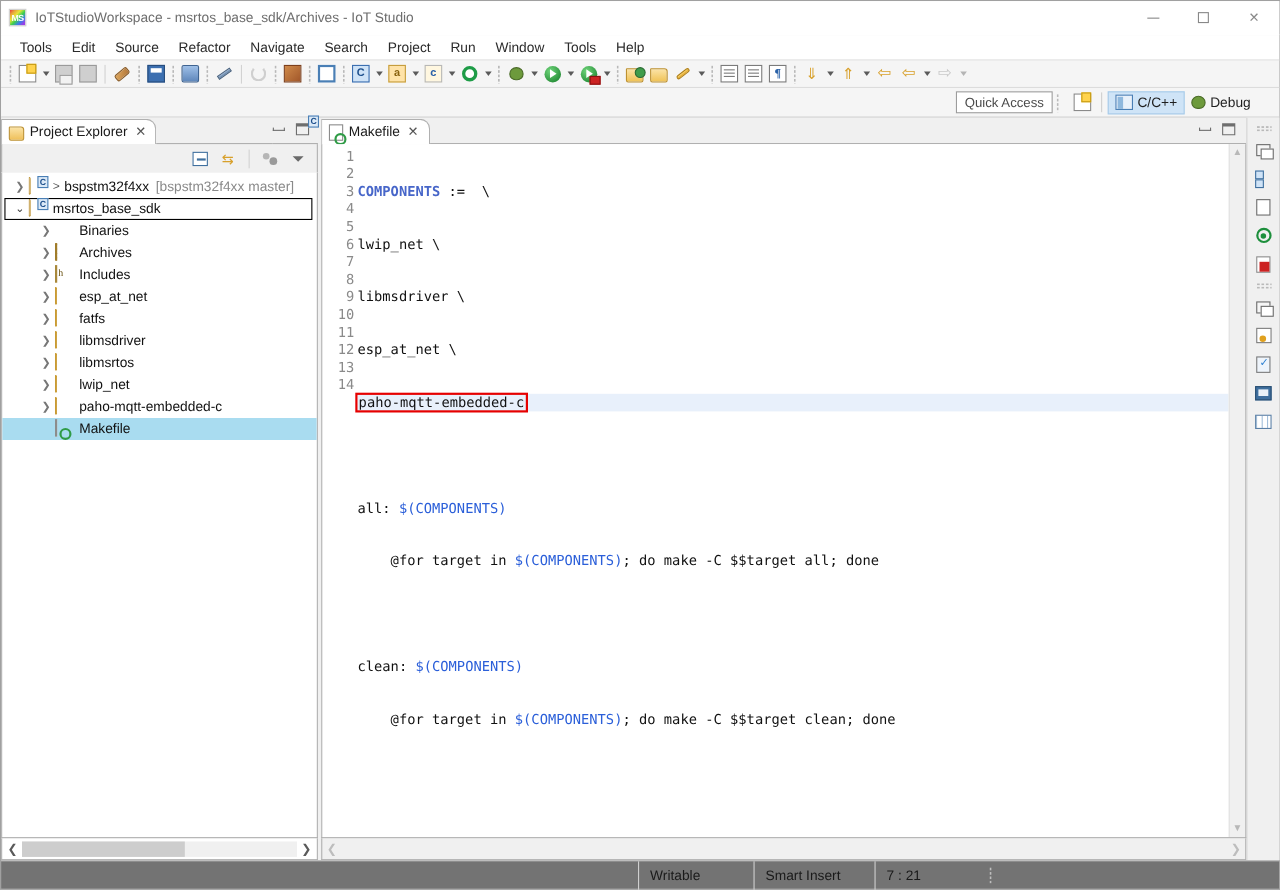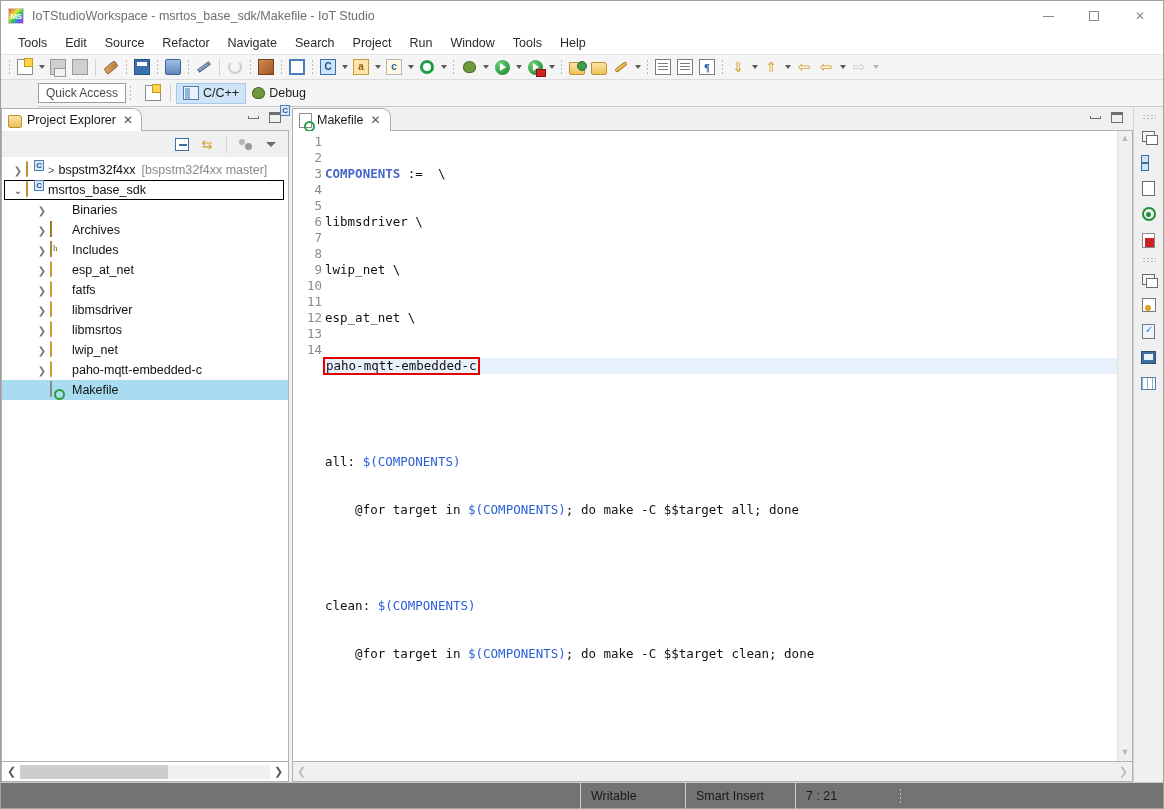--- a/index.html
+++ b/index.html
@@ -119,24 +119,24 @@
   .ic-page.lines::after{content:"";position:absolute;left:2px;top:3px;right:2px;height:1px;background:#7b7b7b;box-shadow:0 3px 0 #7b7b7b,0 6px 0 #7b7b7b;}
   .ic-pilcrow { background:#fff;border:1px solid #7b7b7b;color:#2b62a8;font:bold 11px/14px "Liberation Serif",serif;text-align:center;}
   .ic-downarrow { color:#d8a02b; font-size:14px; line-height:16px; }
   .ic-uparrow { color:#d8a02b; font-size:14px; line-height:16px; }
   .ic-back { color:#d8a02b; font-size:15px; line-height:16px; }
   .ic-fwd { color:#c9c9c9; font-size:15px; line-height:16px; }
 
   
   .qa-row {
     height:27px; flex:0 0 27px;
-    display:flex; align-items:center; 
+    display:flex; align-items:center; justify-content:flex-end;
     background:#f5f5f5;
     border-bottom:1px solid #c9c9c9;
-    padding-right:10px; gap:0;margin-left:37px;
+    padding-right:20px; gap:0;
   }
   .qa-box {
     border:1px solid #9c9c9c; background:#fff;
     height:20px; padding:0 7px; font-size:12px; color:#4a4a4a;
     display:flex; align-items:center;
   }
   .persp-btn {
     width:24px; height:21px; display:flex; align-items:center; justify-content:center;
     border:1px solid transparent; margin-left:6px;
   }
@@ -341,21 +341,21 @@
     background-image:radial-gradient(#bdbdbd 36%, transparent 38%);
     background-size:3px 4px; }
 </style>
 </head>
 <body>
 
 <div class="app">
 
   <div class="titlebar">
     <div class="title-icon"></div>
-    <div class="title-text">IoTStudioWorkspace - msrtos_base_sdk/Makefile - IoT Studio</div>
+    <div class="title-text">IoTStudioWorkspace - msrtos_base_sdk/Archives - IoT Studio</div>
     <div class="win-controls">
       <div class="win-btn">
           <span class="glyph-min"></span>
         </div>
       <div class="win-btn">
           <span class="glyph-max"></span>
         </div>
       <div class="win-btn close">
           <span>✕</span>
         </div>
@@ -642,22 +642,22 @@
             <div class="code-line">9</div>
             <div class="code-line">10</div>
             <div class="code-line">11</div>
             <div class="code-line">12</div>
             <div class="code-line">13</div>
             <div class="code-line">14</div>
           </div>
 
           <div class="code-lines">
             <div class="code-line"><span class="kw">COMPONENTS</span><span> := </span><span> \</span></div>
+            <div class="code-line"><span>lwip_net \</span></div>
             <div class="code-line"><span>libmsdriver \</span></div>
-            <div class="code-line"><span>lwip_net \</span></div>
             <div class="code-line"><span>esp_at_net \</span></div>
             <div class="code-line current"><span class="boxed">paho-mqtt-embedded-c</span></div>
             <div class="code-line"><span></span></div>
             <div class="code-line"><span>all: </span><span class="var">$(COMPONENTS)</span></div>
             <div class="code-line"><span>    @for target in </span><span class="var">$(COMPONENTS)</span><span>; do make -C $$target all; done</span></div>
             <div class="code-line"><span></span></div>
             <div class="code-line"><span>clean: </span><span class="var">$(COMPONENTS)</span></div>
             <div class="code-line"><span>    @for target in </span><span class="var">$(COMPONENTS)</span><span>; do make -C $$target clean; done</span></div>
             
           </div>

